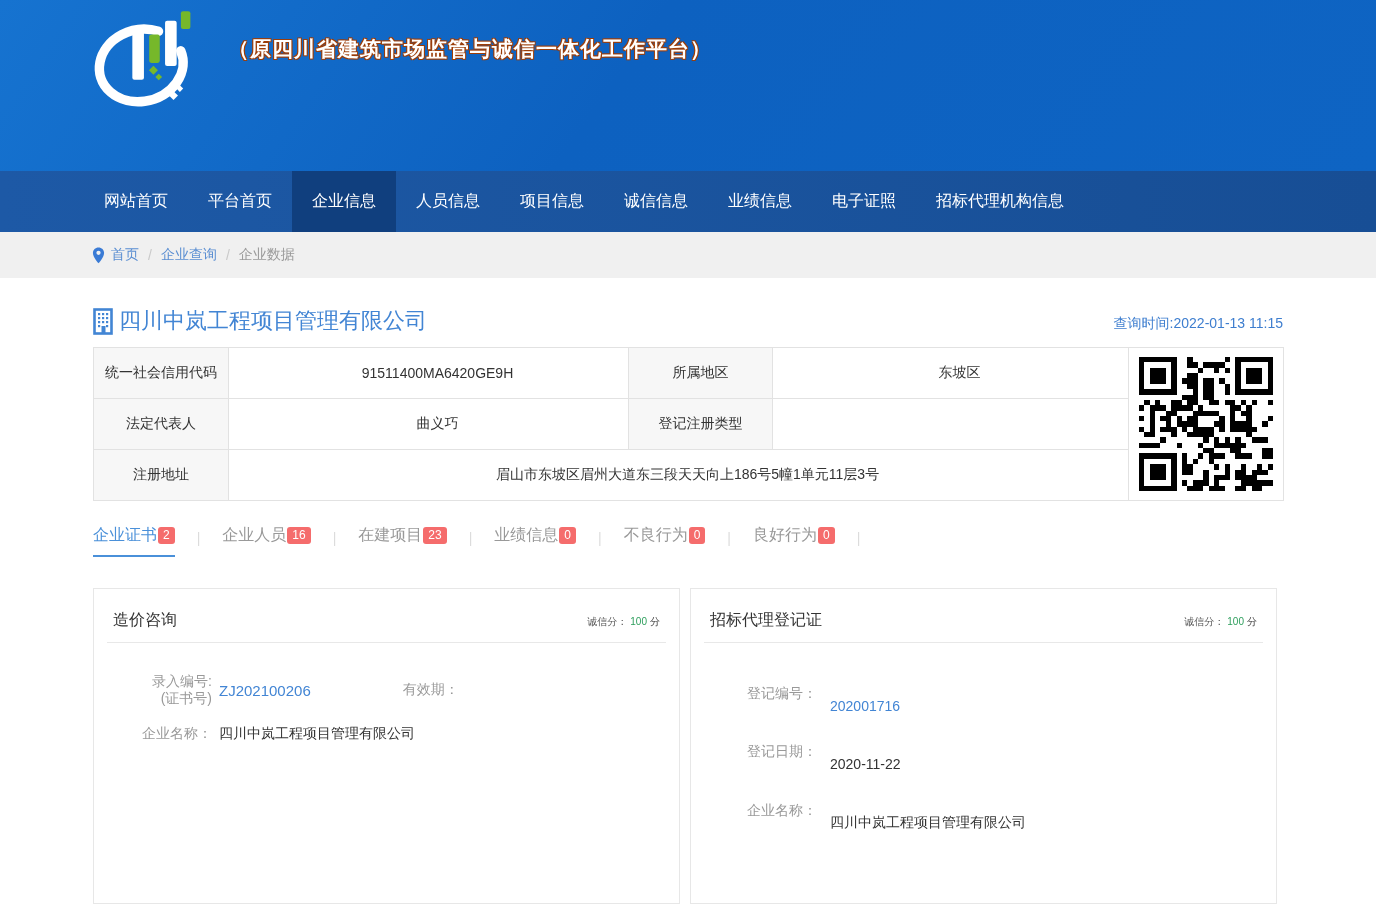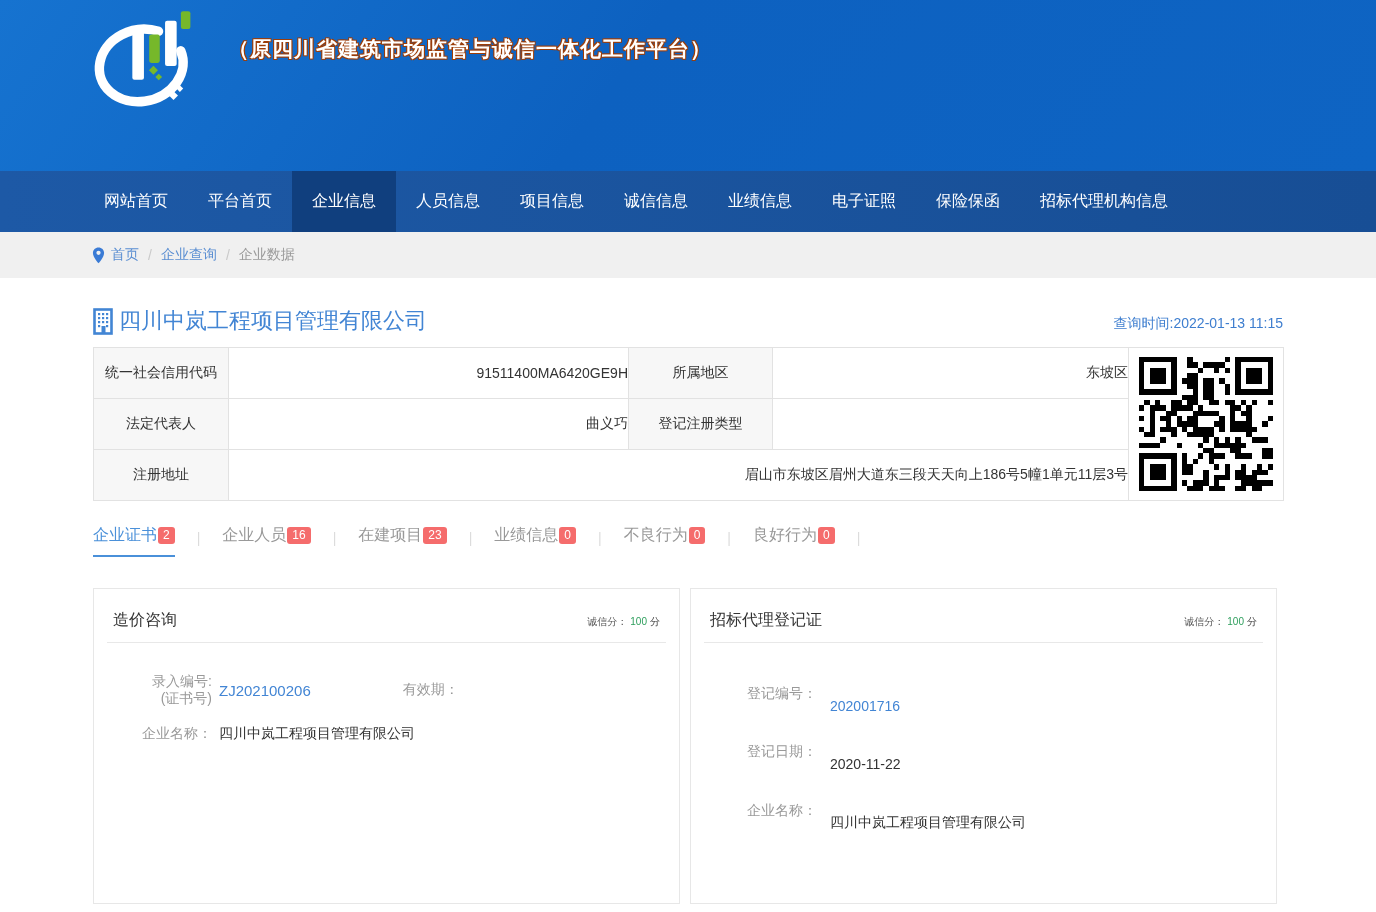--- a/index.html
+++ b/index.html
@@ -36,21 +36,21 @@
 
   .company-row { margin-top:28px; display:flex; justify-content:space-between; align-items:flex-end; }
   .company-title { display:flex; align-items:center; font-size:22px; color:#4285d4; }
   .building-icon { margin-right:3px; display:inline-flex; }
   .query-time { font-size:14px; color:#3e7ecf; padding-bottom:3px; }
 
   
   .info-table { margin-top:11px; width:100%; border-collapse:collapse; table-layout:fixed; }
   .info-table th, .info-table td { border:1px solid #e2e2e2; height:51px; font-size:14px; font-weight:normal; color:#333; }
   .info-table th { background:#f7f7f7; text-align:center; }
-  .info-table td { background:#fff; text-align:right; padding-left:18px; }
+  .info-table td { background:#fff; text-align:center; padding-left:18px; }
   .qr-cell { text-align:center !important; padding-left:0 !important; vertical-align:middle; }
 
   
   .tabs { margin-top:24px; display:flex; align-items:flex-end; }
   .tab { display:inline-flex; align-items:center; gap:1px; padding-bottom:9px;
     border-bottom:2px solid transparent; cursor:pointer; }
   .tab-label { font-size:16px; color:#999; }
   .tab.active { border-bottom-color:#4a90d9; }
   .tab.active .tab-label { color:#4a90d9; }
   .badge { background:#f56c6c; color:#fff; font-size:12px; line-height:17px;
@@ -109,21 +109,20 @@
 
 <div class="main-nav">
   <div class="nav-item">网站首页</div>
   <div class="nav-item">平台首页</div>
   <div class="nav-item active">企业信息</div>
   <div class="nav-item">人员信息</div>
   <div class="nav-item">项目信息</div>
   <div class="nav-item">诚信信息</div>
   <div class="nav-item">业绩信息</div>
   <div class="nav-item">电子证照</div>
-  <div class="nav-item">保险保函</div>
   <div class="nav-item">招标代理机构信息</div>
 </div>
 
 <div class="breadcrumb">
   <span class="pin-icon">
     <svg width="13" height="17" viewBox="0 0 24 32">
       <path d="M12 1 C6 1 1.5 5.6 1.5 11.4 c0 7.8 10.5 19.4 10.5 19.4 s10.5-11.6 10.5-19.4 C22.5 5.6 18 1 12 1 z" fill="#3a7bd5"></path>
       <circle cx="12" cy="11" r="4" fill="#f0f0f0"></circle>
     </svg>
   </span>

